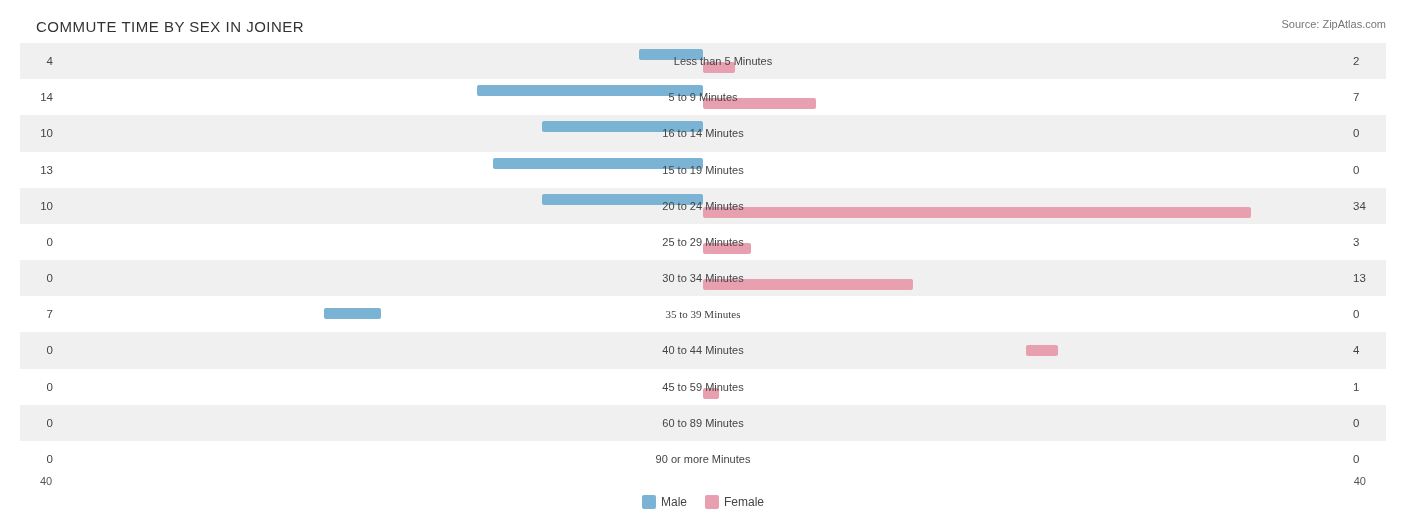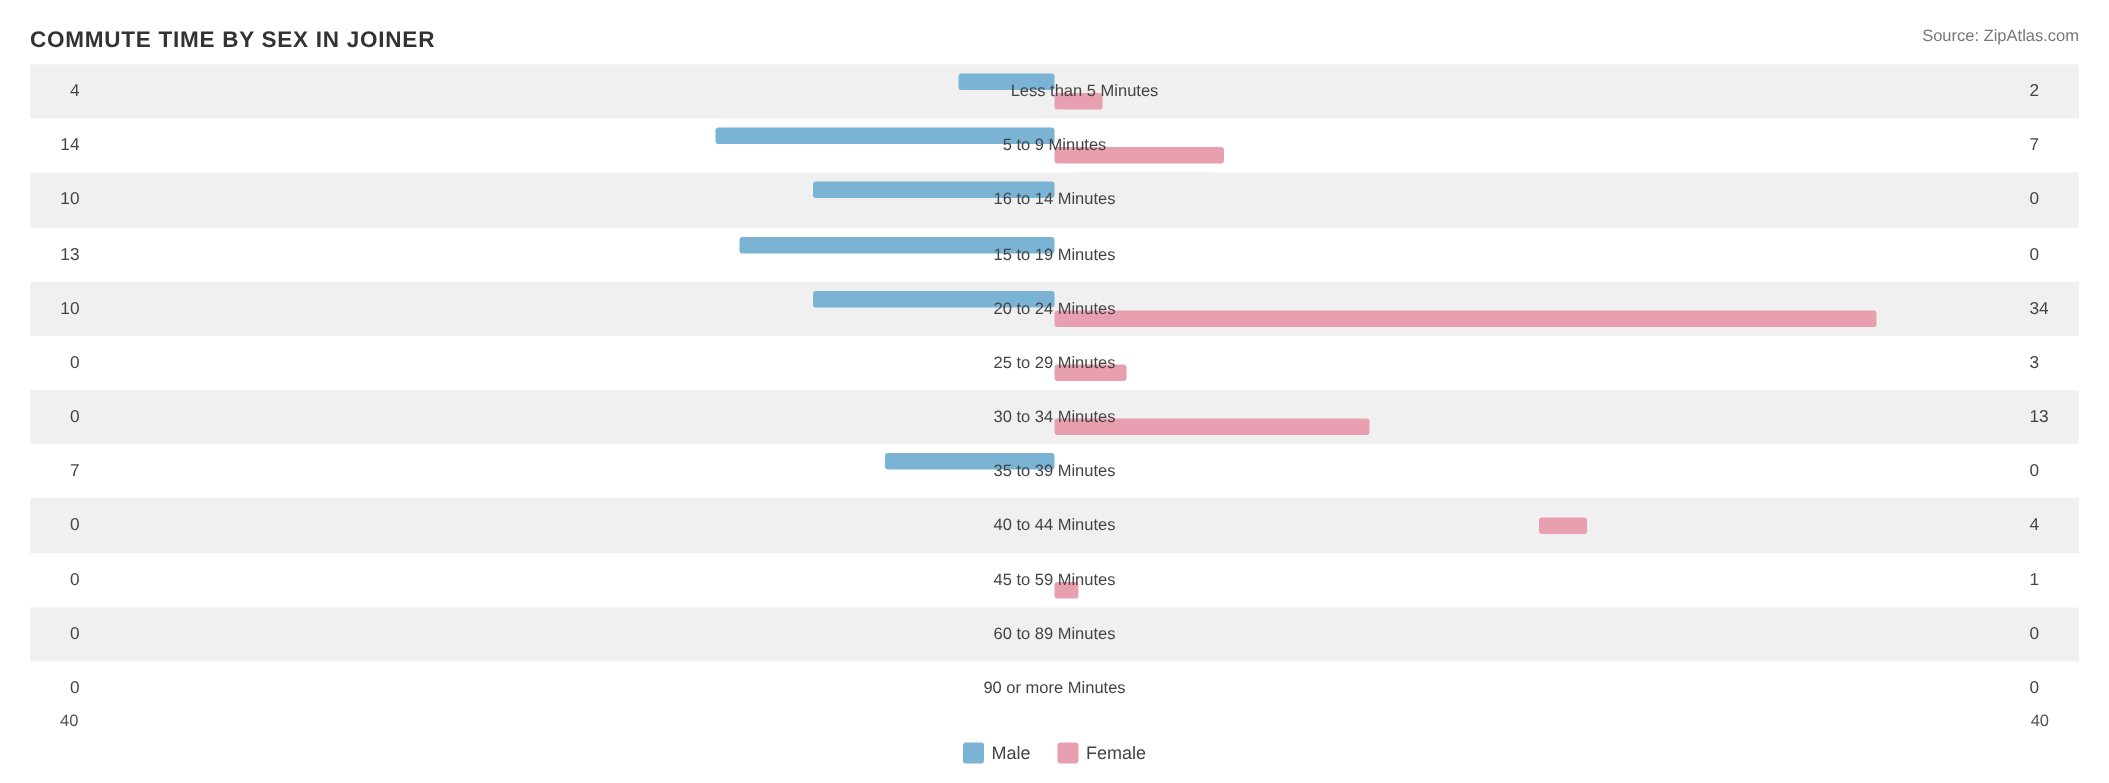--- a/index.html
+++ b/index.html
@@ -11,25 +11,26 @@
       overflow: hidden;
     }
     .chart-container {
       width: 1406px;
       height: 522px;
       padding: 18px 20px 40px 20px;
       position: relative;
     }
     .chart-title {
       font-size: 15px;
-      font-weight: bold;
+      font-weight: normal;
       color: #333;
       text-transform: uppercase;
       letter-spacing: 0.5px;
       margin-bottom: 8px;
+      margin-left: 16px;
     }
     .source {
       position: absolute;
       top: 18px;
       right: 20px;
       font-size: 11px;
       color: #777;
     }
     .male-bar {
       background: #7ab3d4;
@@ -294,21 +295,21 @@
               </div>
             </div>
             <div style="position: absolute; left: 50%; top: 50%; transform: translate(-50%, -50%); font-size: 11px; color: rgb(68, 68, 68); white-space: nowrap; z-index: 5;">30 to 34 Minutes</div>
           </div>
         </div>
         <div class="val-right">13</div>
       </div>
       <div class="data-row">
         <div class="val-left">7</div>
         <div class="center-section">
-          <div style="width: 100%; display: flex; flex-direction: column; align-items: center; position: relative; justify-content: flex-end;">
+          <div style="width: 100%; display: flex; flex-direction: row; align-items: center; position: relative; justify-content: flex-end; font-family: Liberation Serif, serif;">
             <div class="bar-line" style="margin-bottom: 1px;">
               <div class="left-bar-container">
                 <div class="male-bar" style="width: 17.5%;"></div>
               </div>
               <div class="right-bar-container"></div>
             </div>
             <div class="bar-line">
               <div class="left-bar-container"></div>
               <div class="right-bar-container">
                 <div class="female-bar" style="width: 0%;"></div>

